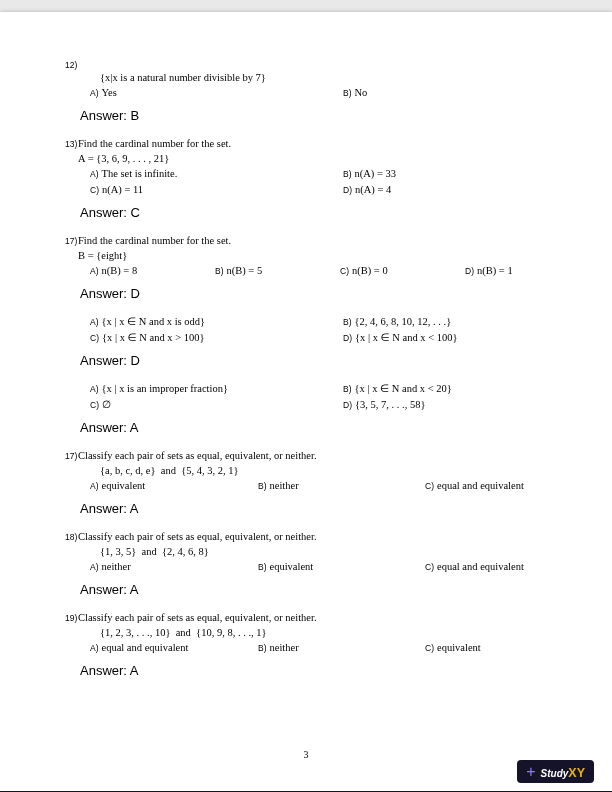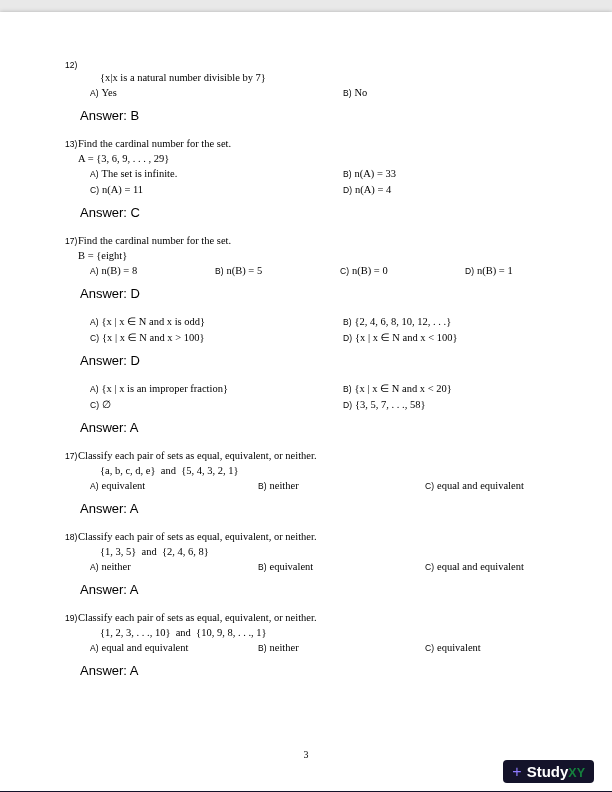--- a/index.html
+++ b/index.html
@@ -23,22 +23,22 @@
   .opt { display:flex; align-items:baseline; line-height:15px; }
   .opt-label { font-family:"Liberation Sans", sans-serif; font-size:8.5px; margin-right:3px; flex:0 0 auto; }
   .opt-text { font-size:10.5px; white-space:pre-wrap; }
 
   .q-answer { font-family:"Liberation Sans", sans-serif; font-size:13px; margin:7px 0 0 15px; }
 
   .page-num { position:absolute; bottom:44px; left:0; right:0; text-align:center; font-size:10px; }
 
   .badge { position:absolute; right:18px; bottom:21px; height:23px; background:#14132a; border-radius:4px; display:flex; align-items:center; padding:0 9px; }
   .badge-plus { color:#8f7bff; font-family:"Liberation Sans", sans-serif; font-size:16px; font-weight:400; line-height:1; margin-right:5px; }
-  .badge-study { color:#ffffff; font-family:"Liberation Sans", sans-serif; font-weight:bold; font-size:15px; }
-  .badge-xy { color:#15803d; font-family:"Liberation Sans", sans-serif; font-weight:bold; font-size:12.5px; }
+  .badge-study { color:#ffffff; font-family:"Liberation Sans", sans-serif; font-weight:bold; font-size:10px;font-style:italic; }
+  .badge-xy { color:#eab308; font-family:"Liberation Sans", sans-serif; font-weight:bold; font-size:12.5px; }
 
   .bottom-bar { position:absolute; bottom:0; left:0; width:100%; height:13px; background:#14132a; }
 </style>
 </head>
 <body>
 
 <div class="page">
   <div class="content">
 
     <section class="question">
@@ -57,21 +57,21 @@
         </div>
       </div>
       <div class="q-answer">Answer: B</div>
     </section>
 
     <section class="question">
       <div class="q-line">
         <span class="q-num">13)</span>
         <span class="q-text">Find the cardinal number for the set.</span>
       </div>
-      <div class="q-given given-flush">A = {3, 6, 9, . . . , 29}</div>
+      <div class="q-given given-flush">A = {3, 6, 9, . . . , 21}</div>
       <div class="opts opts-2">
         <div class="opt">
           <span class="opt-label">A)</span>
           <span class="opt-text">The set is infinite.</span>
         </div>
         <div class="opt">
           <span class="opt-label">B)</span>
           <span class="opt-text">n(A) = 33</span>
         </div>
         <div class="opt">

